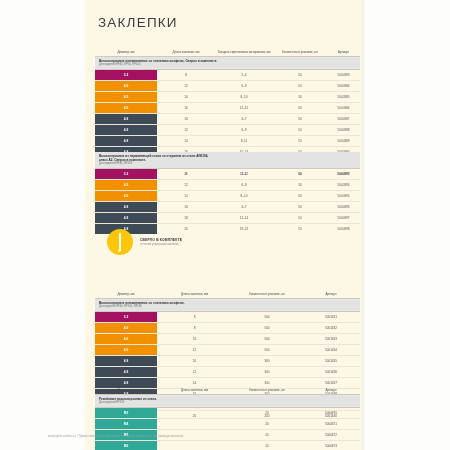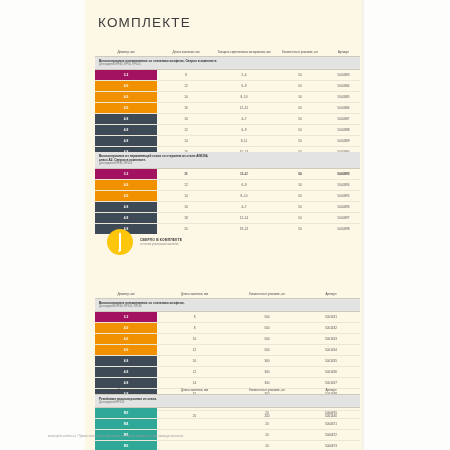--- a/index.html
+++ b/index.html
@@ -92,21 +92,21 @@
   }
 </style>
 </head>
 <body>
 
 <div class="page">
 
   <div class="panel"></div>
   <div class="panel-shadow"></div>
 
-  <div class="title">КОМПЛЕКТЕ</div>
+  <div class="title">ЗАКЛЕПКИ</div>
 
   <div id="tables-root">
       <div class="tbl" style="top: 40px;">
         <div class="colhead">
           <div class="w-sw">Диаметр, мм</div>
           <div class="w-a">Длина заклепки, мм</div>
           <div class="w-b">Толщина скрепляемых материалов, мм</div>
           <div class="w-c">Количество в упаковке, шт</div>
           <div class="w-d">Артикул</div>
         </div>

